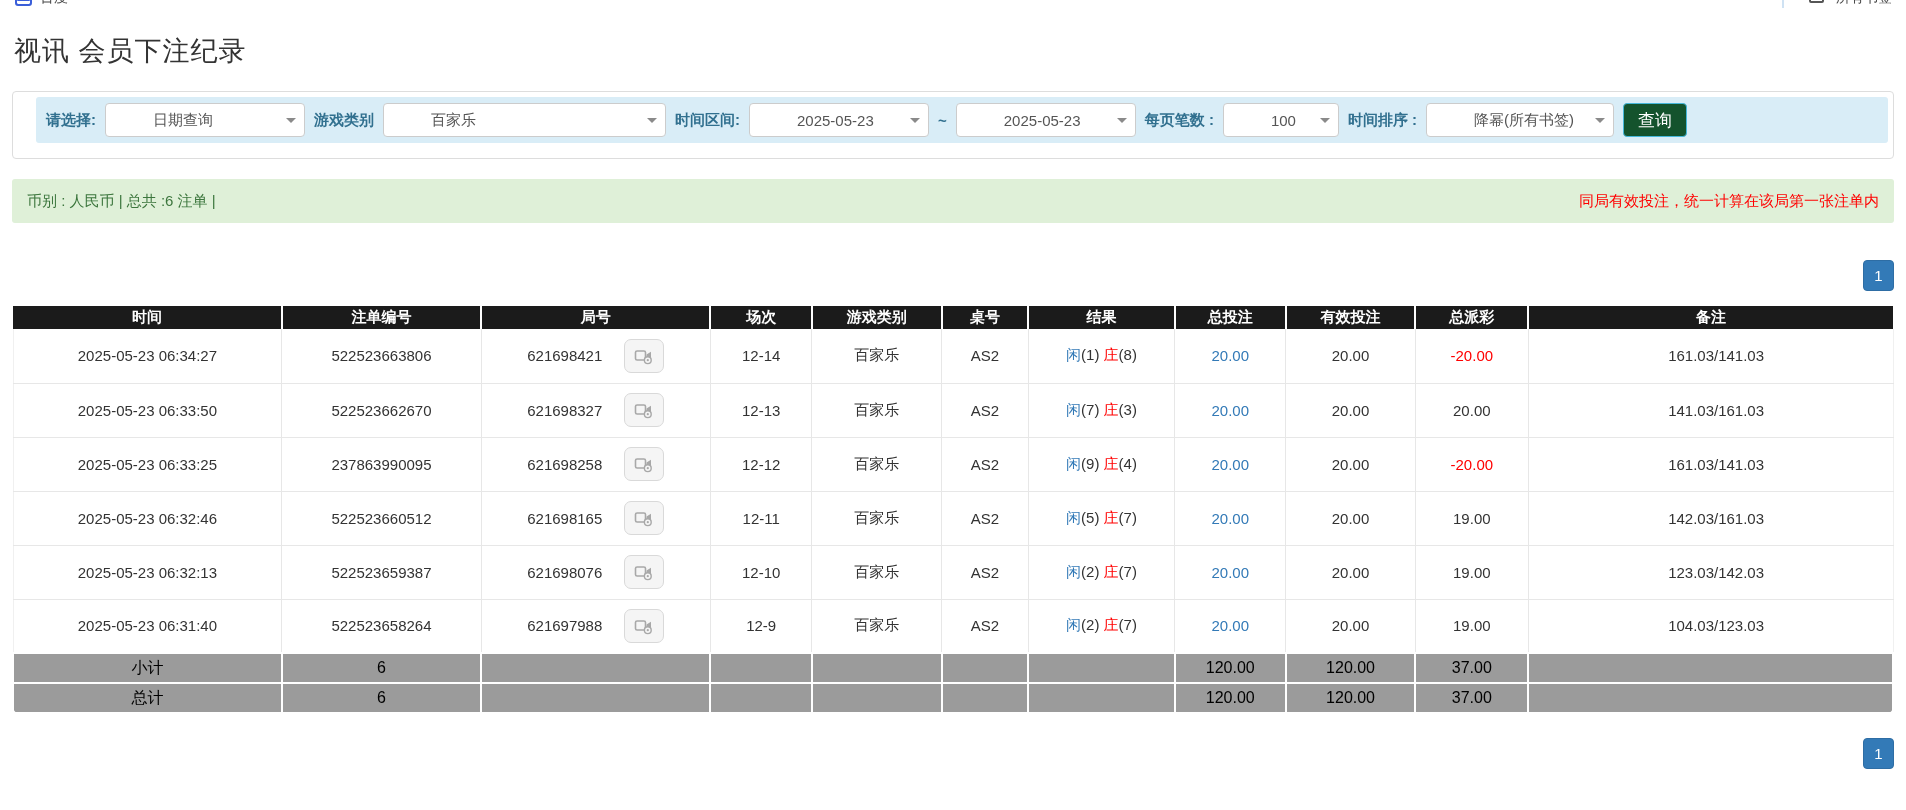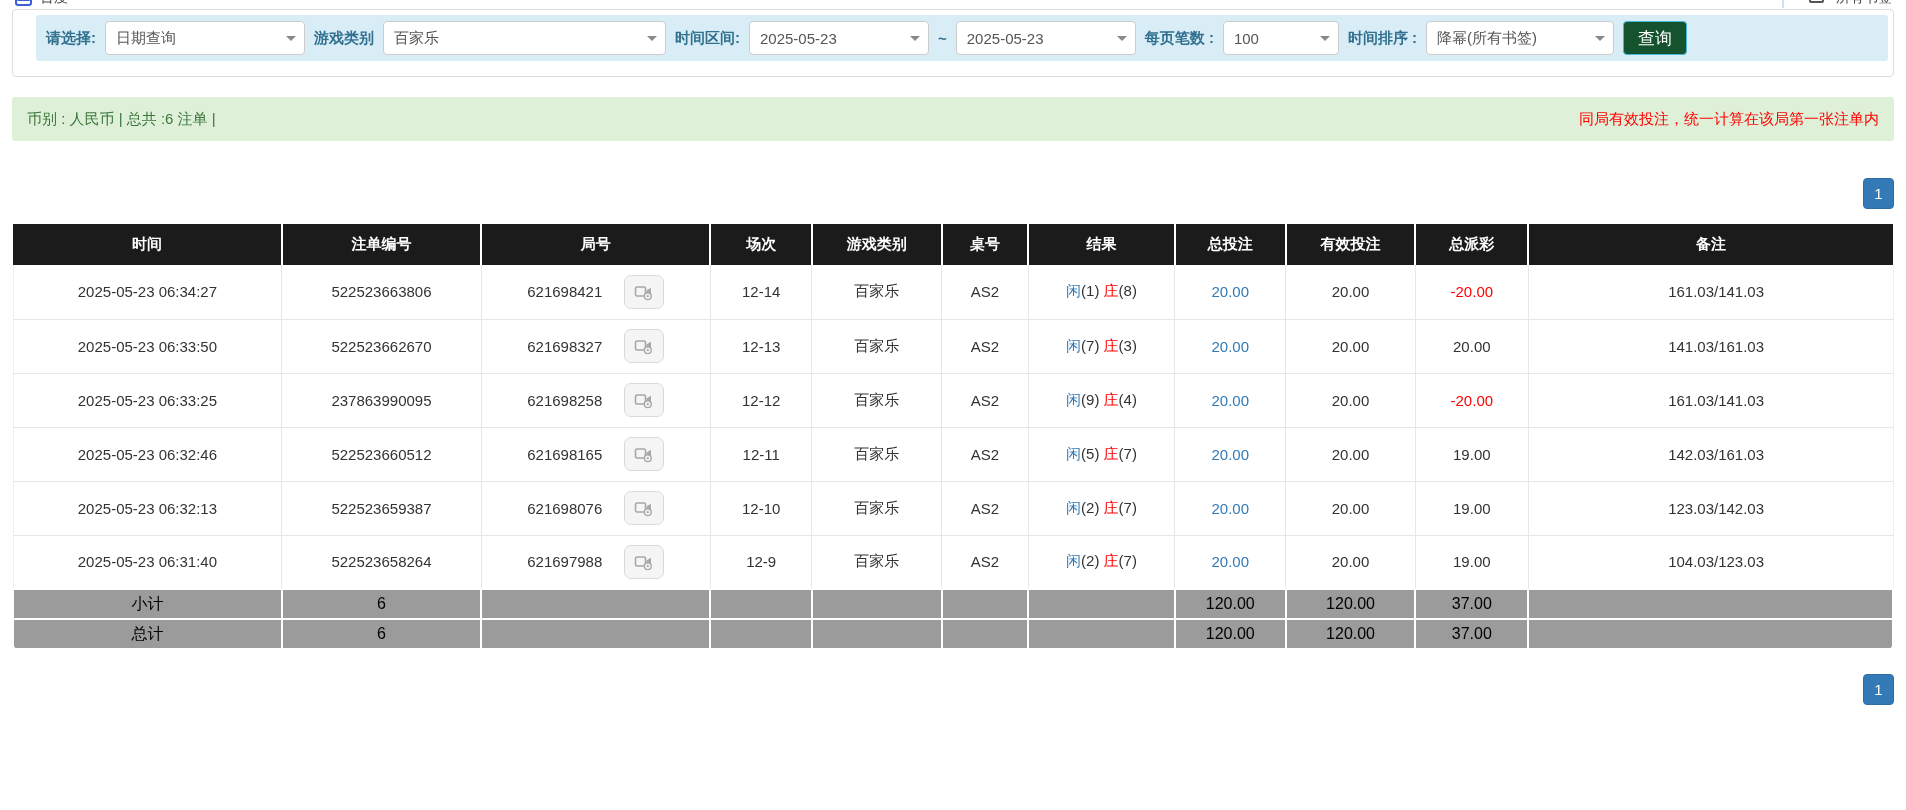--- a/index.html
+++ b/index.html
@@ -38,21 +38,21 @@
   .filter-bar {
     background: #d9edf7; border-radius: 3px; height: 46px;
     display: flex; align-items: center; gap: 9px; padding: 0 10px;
   }
   .f-label { font-size: 15px; font-weight: bold; color: #31708f; white-space: nowrap; }
   .sel {
     background: #fff; border: 1px solid #ccc; border-radius: 4px; height: 34px;
     display: flex; align-items: center; justify-content: space-between;
     font-size: 15px; color: #555; cursor: pointer; flex: none;
   }
-  .sel-text { padding: 0 10px; white-space: nowrap; overflow: hidden; }
+  .sel-text { padding: 0 10px; white-space: nowrap; overflow: hidden; margin-left: 37px; }
   .caret-box { width: 26px; display: flex; align-items: center; justify-content: center; align-self: stretch; }
   .caret { width: 0; height: 0; border-left: 5px solid transparent; border-right: 5px solid transparent; border-top: 5px solid #8a8a8a; }
   .tilde { font-size: 15px; color: #31708f; font-weight: bold; }
   .btn-search {
     background: #14532d; border: 1px solid #46b8da; border-radius: 4px; color: #fff;
     font-size: 17px; height: 34px; padding: 0 14px; cursor: pointer;
     font-family: inherit;
   }
 
   
@@ -70,21 +70,21 @@
   .page-btn {
     min-width: 31px; height: 31px; background: #337ab7; border: 1px solid #2e6da4;
     border-radius: 4px; color: #fff; font-size: 15px; cursor: pointer; font-family: inherit;
   }
 
   
   .table-wrap { margin-top: 15px; }
   table { width: 100%; border-collapse: collapse; table-layout: fixed; }
   thead th {
     background: #1b1b1b; color: #fff; font-size: 15px; font-weight: bold;
-    height: 41px; text-align: center; border-right: 2px solid #fff;
+    height: 23px; text-align: center; border-right: 2px solid #fff;
   }
   thead th:last-child { border-right: none; }
   tbody td {
     height: 54px; text-align: center; font-size: 15px; color: #333;
     background: #fff; border-bottom: 1px solid #e7e7e7; border-right: 1px solid #e7e7e7;
     overflow: hidden; white-space: nowrap;
   }
   tbody td:first-child { border-left: 1px solid #f0f0f0; }
   tbody td:last-child { border-right: 1px solid #f0f0f0; padding-left: 11px; }
   tr.sum-row td {
@@ -112,20 +112,21 @@
 <div class="top-strip">
   <span class="fav"></span>
   <span class="bm-text bm-left">百度</span>
   <span class="bm-div"></span>
   <span class="folder-ic"></span>
   <span class="bm-text bm-right">所有书签</span>
 </div>
 
 <div class="content">
 
+  <h1 class="page-title">视讯 会员下注纪录</h1>
 
   <div class="filter-panel">
     <div class="filter-bar">
       <span class="f-label">请选择:</span>
       <div class="sel" style="width:200px">
         <span class="sel-text">日期查询</span>
         <span class="caret-box">
             <span class="caret"></span>
           </span>
       </div>

